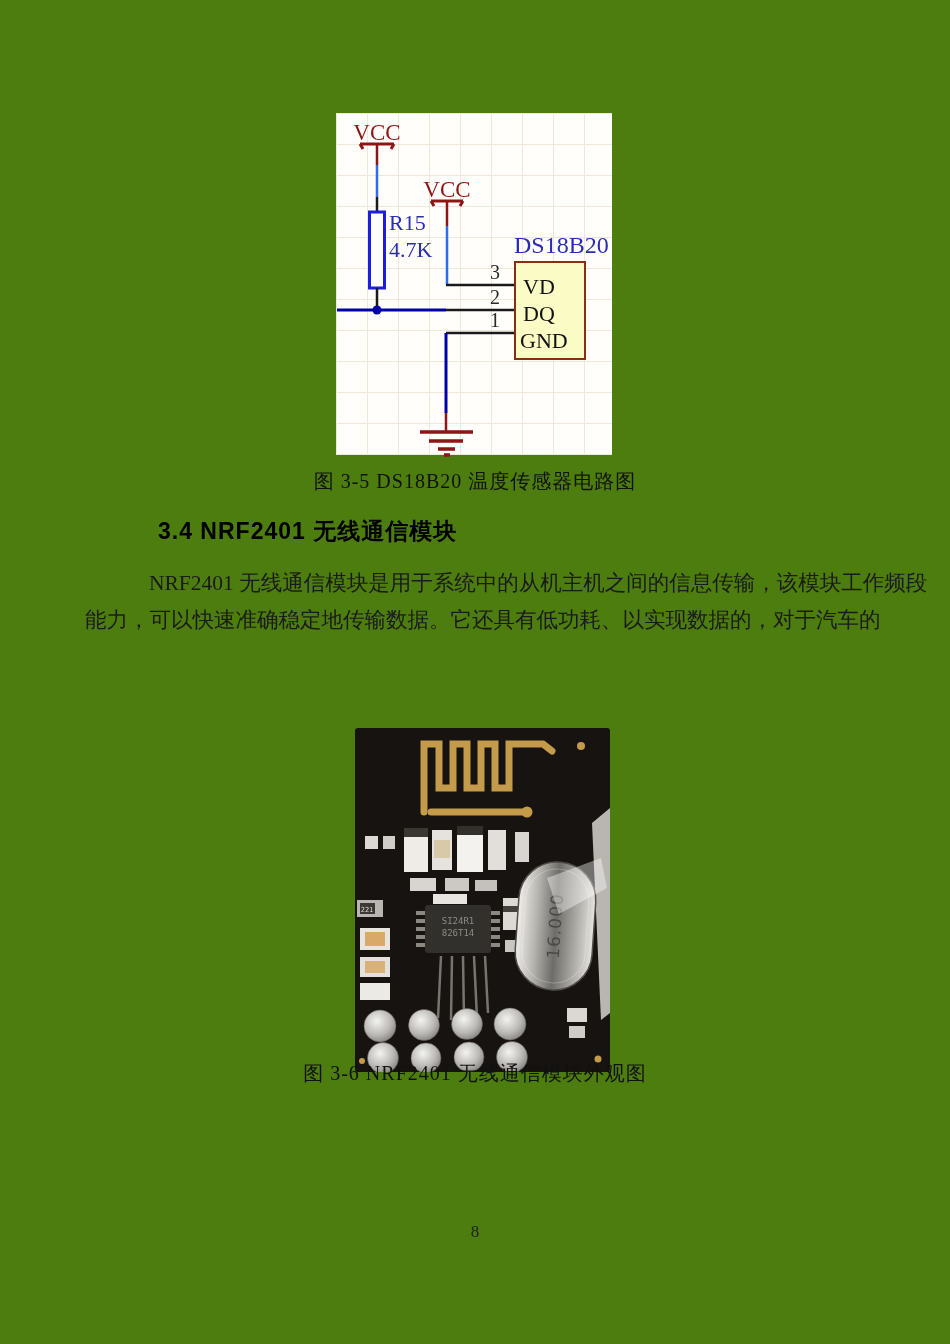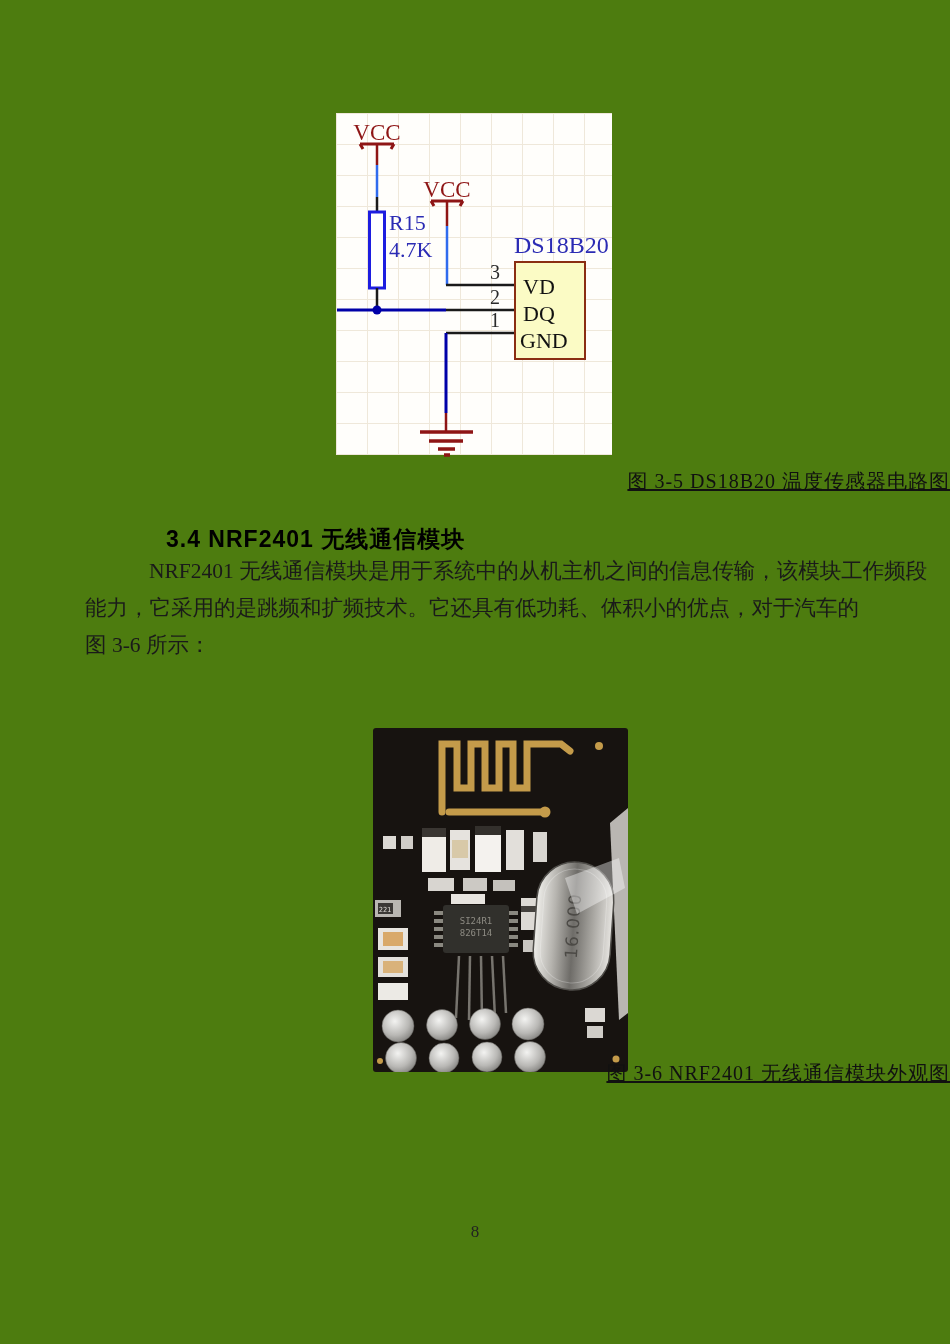--- a/index.html
+++ b/index.html
@@ -7,37 +7,37 @@
         font-family:"Liberation Serif", serif;color:#1a1a1a;}
 
   
   .circuit-fig{position:absolute;left:336px;top:113px;width:276px;height:342px;
      background-color:#fffefb;
      background-image:linear-gradient(#efe8da 1px, transparent 1px),
                       linear-gradient(90deg,#efe8da 1px, transparent 1px);
      background-size:31px 31px;}
   .circuit-fig svg{overflow:visible;display:block;}
 
-  .fig-caption{position:absolute;left:0;width:950px;text-align:right;
-     font-size:20px;letter-spacing:1px;color:#111;text-decoration:underline;}
+  .fig-caption{position:absolute;left:0;width:950px;text-align:center;
+     font-size:20px;letter-spacing:1px;color:#111;}
   .cap-1{top:468px;}
   .cap-2{top:1060px;}
 
   
-  .sec-heading{position:absolute;left:158px;top:516px;margin:8px;
+  .sec-heading{position:absolute;left:158px;top:516px;margin:0;
      font-family:"Liberation Sans", sans-serif;font-weight:700;
      font-size:23px;letter-spacing:1px;color:#000;}
   .para{position:absolute;left:85px;width:790px;font-size:21.5px;line-height:37px;}
   .p1{top:553px;}
   .p2{top:1180px;}
   .para .line{white-space:nowrap;height:37px;}
-  .para .indent{padding-left:64px;}
+  .para .indent{padding-left:64px;margin-top:12px;}
 
   
-  .photo-fig{position:absolute;left:373px;top:728px;width:255px;height:344px;}
+  .photo-fig{position:absolute;left:355px;top:728px;width:255px;height:344px;}
   .photo-fig svg{display:block;}
 
   .page-number{position:absolute;left:0;top:1222px;width:950px;text-align:center;
      font-size:17px;color:#222;}
 </style>
 </head>
 <body>
 
 <div class="page">
 
@@ -98,22 +98,21 @@
       </g>
     </svg>
   </figure>
 
   <div class="fig-caption cap-1">图 3-5 DS18B20 温度传感器电路图</div>
 
   <h2 class="sec-heading">3.4 NRF2401 无线通信模块</h2>
 
   <div class="para p1">
     <div class="line indent">NRF2401 无线通信模块是用于系统中的从机主机之间的信息传输，该模块工作频段</div>
-    <div class="line">能力，它采用的是跳频和扩频技术。它还具有低功耗、体积小的优点，对于汽车的</div>
-    <div class="line">图 3-6 所示：</div>
+    <div class="line">能力，可以快速准确稳定地传输数据。它还具有低功耗、以实现数据的，对于汽车的</div>
   </div>
 
   <figure class="photo-fig" style="margin:0">
     <svg width="255" height="344" viewBox="0 0 255 344">
       <defs>
         <linearGradient id="xtal" x1="0" y1="0" x2="1" y2="0">
           <stop offset="0" stop-color="#efeeea"></stop>
           <stop offset="0.25" stop-color="#b5b3ae"></stop>
           <stop offset="0.5" stop-color="#6e6c68"></stop>
           <stop offset="0.75" stop-color="#a9a7a2"></stop>

